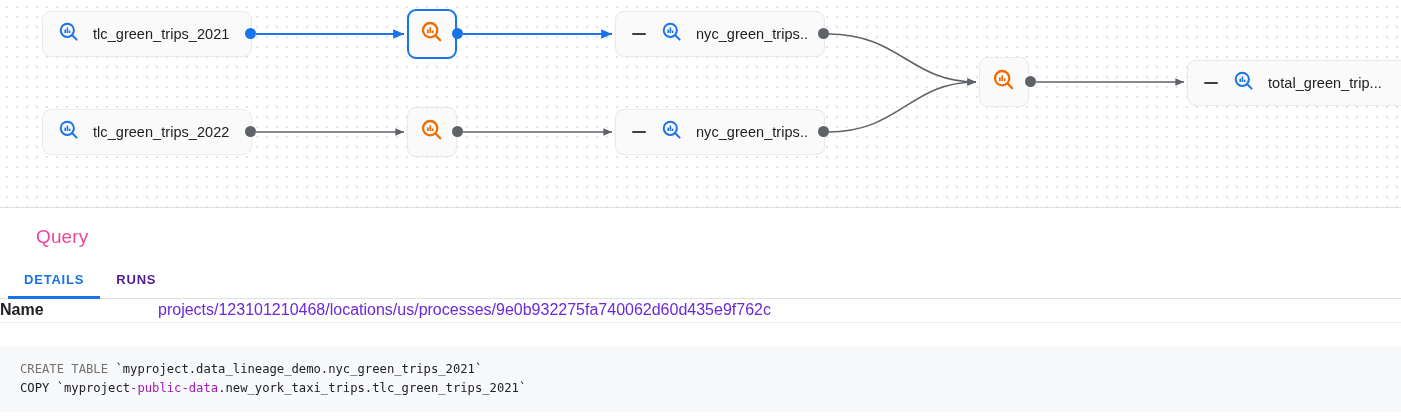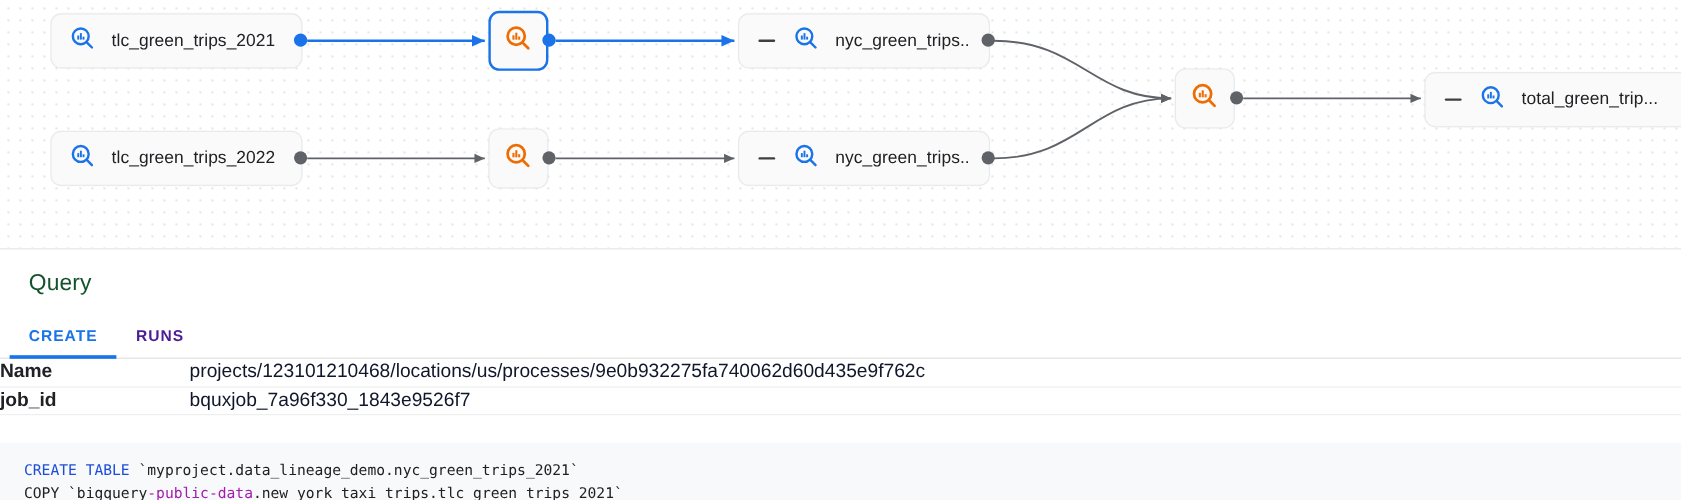--- a/index.html
+++ b/index.html
@@ -124,22 +124,22 @@
   #details-panel {
     width: 1401px;
     height: 209px;
     background: #ffffff;
     box-sizing: border-box;
     position: relative;
   }
 
   #panel-title {
     font-size: 19px;
-    color: #14532d;
-    padding: 18px 0 0 24px;
+    color: #ec4899;
+    padding: 18px 0 0 36px;
     letter-spacing: 0.1px;
   }
 
   #tabbar {
     display: flex;
     align-items: flex-end;
     height: 36px;
     border-bottom: 1px solid #e0e0e0;
     margin-top: 14px;
     padding-left: 8px;
@@ -174,39 +174,39 @@
     padding: 0;
     vertical-align: middle;
   }
   td.kv-key {
     width: 158px;
     padding-left: 12px;
     font-weight: bold;
     color: #202124;
   }
   td.kv-val {
-    color: #0f172a;
+    color: #6d28d9;
     font-size: 13px;
     padding-left: 2px;
     white-space: nowrap;
     overflow: hidden;
   }
 
   #sql-block {
     margin-top: 23px;
     background: #f8f9fa;
     padding: 14px 0 14px 20px;
     font-family: "DejaVu Sans Mono", "Liberation Mono", monospace;
     font-size: 12.2px;
     line-height: 19px;
     color: #202124;
     white-space: pre;
     overflow: hidden;
   }
-  .kw { color: #1d4ed8; }
+  .kw { color: #737373; }
   .kw-blue { color: #a21caf; }
 </style>
 </head>
 <body>
 
 <div id="graph-canvas">
 
   <svg id="edge-layer" viewBox="0 0 1401 207" width="1401" height="207">
     <defs>
       <marker id="arrow-grey" viewBox="0 0 10 10" refX="9" refY="5" markerWidth="6" markerHeight="6" orient="auto-start-reverse">
@@ -346,33 +346,29 @@
 
 <div id="divider">
   <div id="drag-handle"></div>
 </div>
 
 <div id="details-panel">
 
   <div id="panel-title">Query</div>
 
   <div id="tabbar">
-    <div class="tab active">CREATE</div>
+    <div class="tab active">DETAILS</div>
     <div class="tab">RUNS</div>
   </div>
 
   <table id="kv-table">
     <tbody>
       <tr>
         <td class="kv-key">Name</td>
         <td class="kv-val">projects/123101210468/locations/us/processes/9e0b932275fa740062d60d435e9f762c</td>
       </tr>
-      <tr>
-        <td class="kv-key">job_id</td>
-        <td class="kv-val">bquxjob_7a96f330_1843e9526f7</td>
-      </tr>
     </tbody>
   </table>
 
   <div id="sql-block"><span class="kw">CREATE TABLE</span><span> `myproject.data_lineage_demo.nyc_green_trips_2021`</span>
-<span>COPY `bigquery</span><span class="kw-blue">-public-data</span><span>.new_york_taxi_trips.tlc_green_trips_2021`</span></div>
+<span>COPY `myproject</span><span class="kw-blue">-public-data</span><span>.new_york_taxi_trips.tlc_green_trips_2021`</span></div>
 
 </div>
 
 </body></html>

